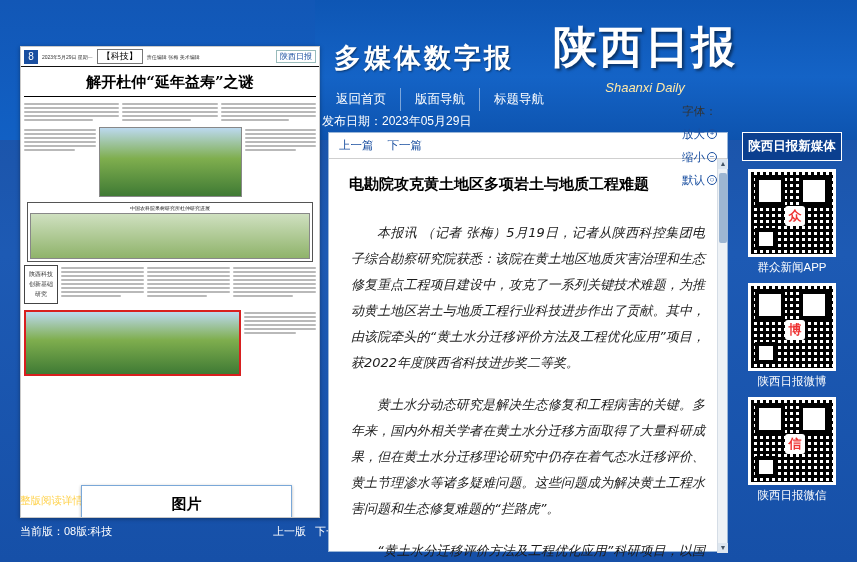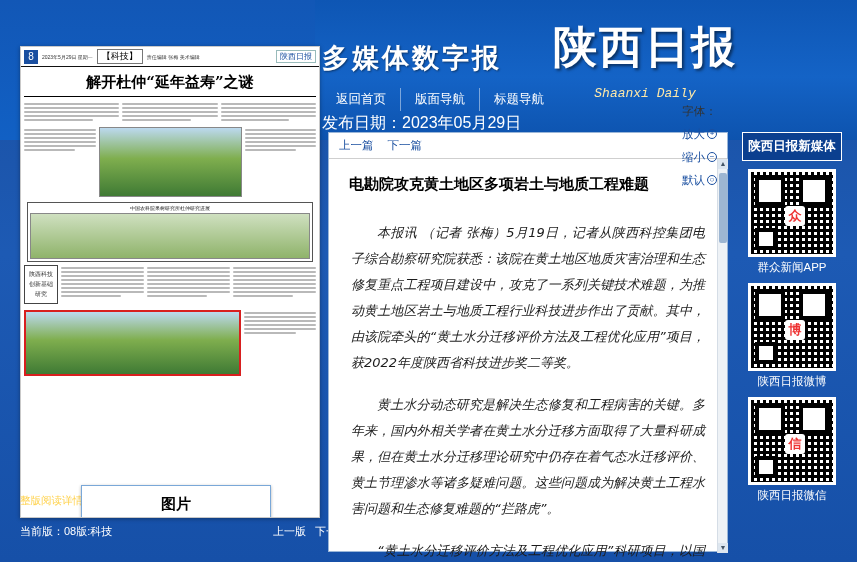--- a/index.html
+++ b/index.html
@@ -19,55 +19,55 @@
   
   .header {
     position:absolute; left:0; top:0; width:857px; height:140px;
     background: linear-gradient(180deg,#0e56b4 0%, #1463c6 55%, #0d53ae 100%);
   }
   .hdr-left-band {
     position:absolute; left:0; top:0; width:315px; height:140px;
     background: linear-gradient(180deg,#1257b6 0%, #1160c4 100%);
   }
   .multimedia-title {
-    position:absolute; left:322px; top:40px;
+    position:absolute; left:334px; top:40px;
     font-size:27px; font-weight:bold; color:#ffffff;
     letter-spacing:3px;
     text-shadow: 1px 1px 2px rgba(0,0,0,0.45);
     font-family:Liberation Sans, sans-serif;
   }
   .masthead {
     position:absolute; left:520px; top:18px;
     width:250px; text-align:center;
   }
   .masthead .cn {
     font-size:44px; font-weight:bold; color:#ffffff;
     font-family:"DejaVu Serif", serif;
     letter-spacing:2px;
     text-shadow: 2px 2px 3px rgba(0,0,0,0.5);
   }
   .masthead .en {
-    margin-top:9px;
+    margin-top:3px;
     font-size:13px; color:#ffe9a8; font-style:italic;
-    font-family:Liberation Mono, monospace;
+    font-family:Liberation Sans, sans-serif;
   }
   .navbar {
     position:absolute; left:322px; top:88px;
     display:flex; gap:0px;
   }
   .navbar .nav-item {
     color:#ffffff; font-size:12.5px; padding:3px 14px;
     border-right:1px solid rgba(255,255,255,.45);
     cursor:pointer;
   }
   .navbar .nav-item:last-child { border-right:none; }
 
   .pubdate {
     position:absolute; left:322px; top:113px;
-    font-size:16px; color:#ffffff;
+    font-size:12px; color:#ffffff;
   }
 
   
   .paper-pane {
     position:absolute; left:20px; top:46px; width:300px; height:472px;
     background:#ffffff; border:1px solid #c9c9c9;
     box-shadow:0 1px 4px rgba(0,0,0,.35);
     overflow:hidden;
   }
   .paper-topbar {
@@ -102,21 +102,21 @@
     background:linear-gradient(180deg,#7fae4e 0%, #4e8b3a 55%, #2f6b2b 100%);
     border:1px solid #888;
   }
   .photo.sky { background:linear-gradient(180deg,#bcd9ef 0%, #7fae4e 45%, #3f7a34 100%); }
   .photo.red-border { border:2px solid #d81f1f; }
   .vbox {
     border:1px solid #444; padding:3px; font-size:6px; line-height:1.7;
     color:#333; text-align:center;
   }
   .img-callout {
-    position:absolute; left:60px; top:438px; width:190px; height:38px;
+    position:absolute; left:60px; top:438px; width:211px; height:38px;
     background:#ffffff; border:1px solid #7aa8d8;
     display:flex; align-items:center; justify-content:center;
     font-size:15px; color:#000; font-weight:bold;
     box-shadow:0 1px 3px rgba(0,0,0,.3);
     z-index:5;
   }
   .paper-footer {
     position:absolute; left:20px; top:494px; width:328px; color:#ffffff;
     font-size:11px;
   }

